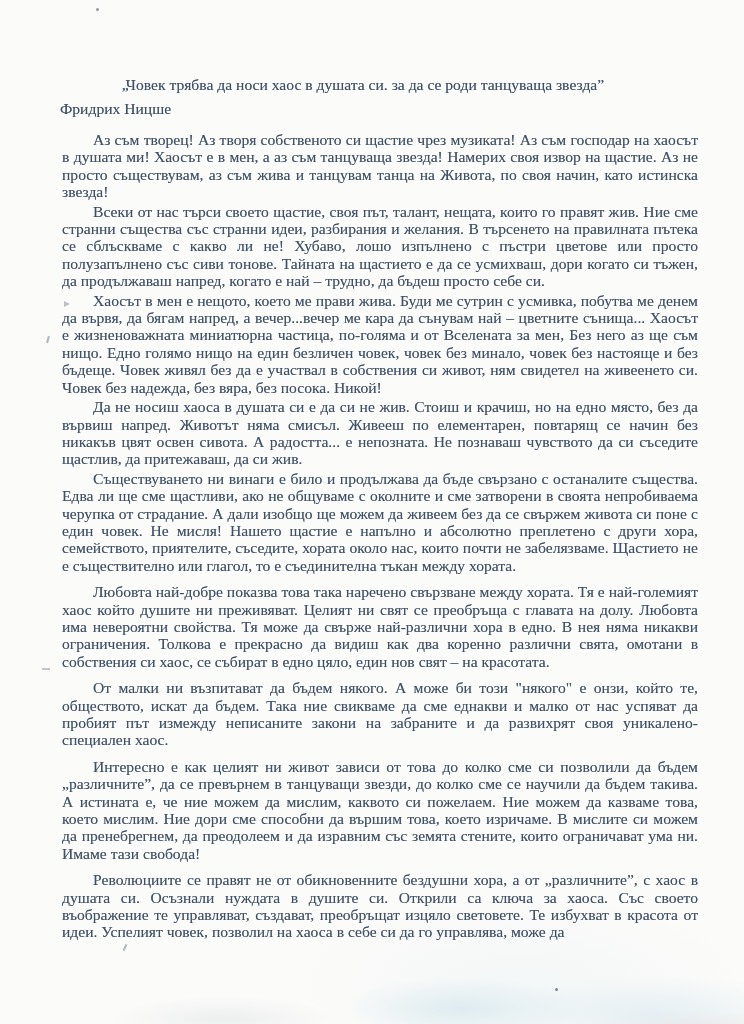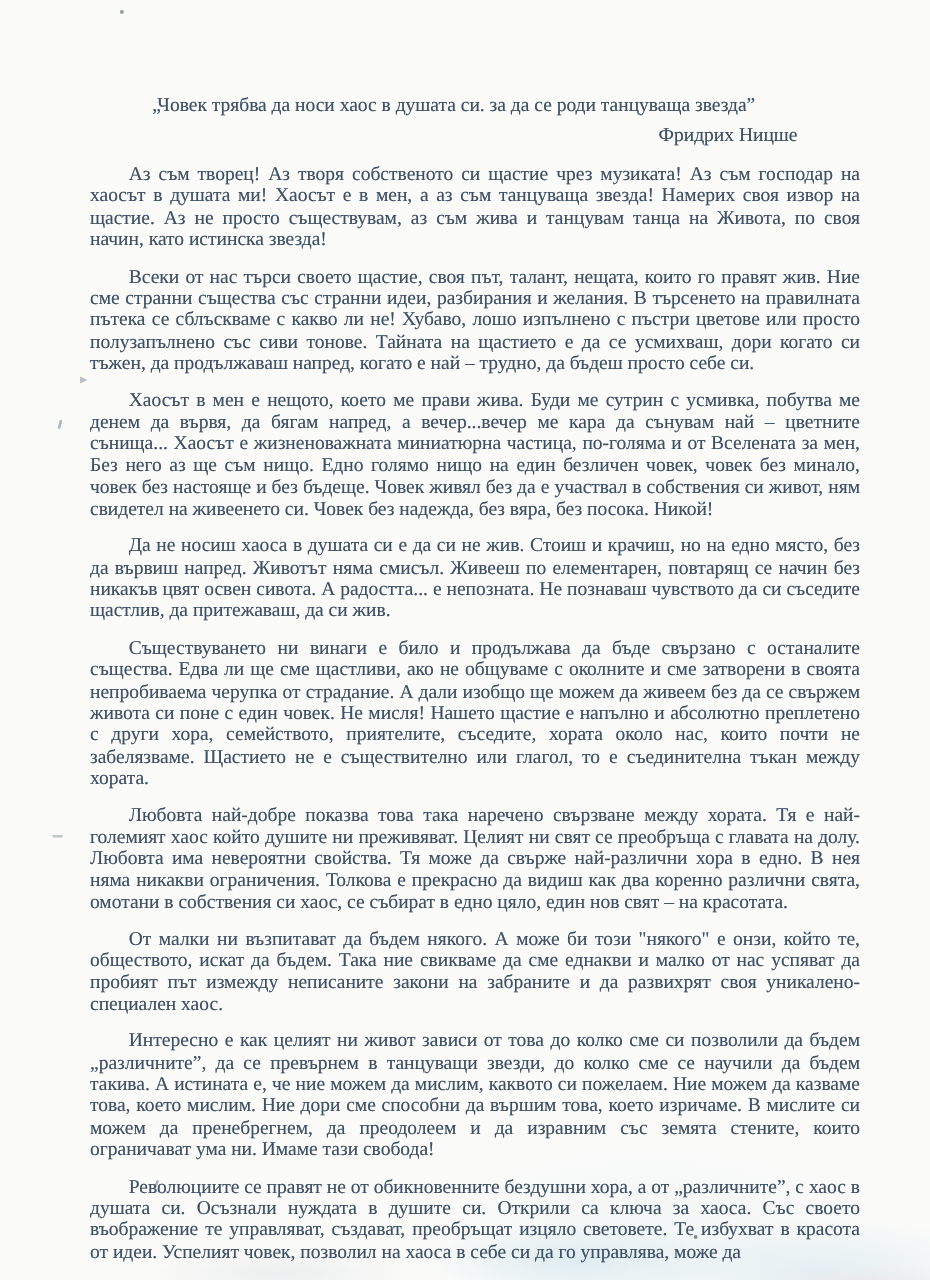--- a/index.html
+++ b/index.html
@@ -33,36 +33,35 @@
     margin-top: 76px;
   }
   .quote-line {
     text-align: center;
     padding-right: 34px;
     font-size: 15.6px;
     line-height: 18px;
     text-shadow: 0 0 0.5px rgba(63,81,102,0.55);
   }
   .quote-attribution {
-    text-align: right;
     padding-right: 62px;
     font-size: 15.6px;
     line-height: 18px;
     margin-top: 6px;
     text-shadow: 0 0 0.5px rgba(63,81,102,0.55);
   }
   .essay {
     margin-top: 13px;
     text-align: justify;
     font-size: 15.6px;
     line-height: 17.4px;
     text-shadow: 0 0 0.5px rgba(63,81,102,0.5);
   }
   .essay p {
-    margin: 12px;
+    margin: 2px;
     text-indent: 31px;
   }
   
   .essay p:nth-of-type(6),
   .essay p:nth-of-type(7),
   .essay p:nth-of-type(8),
   .essay p:nth-of-type(9) {
     margin-top: 9px;
   }
   

